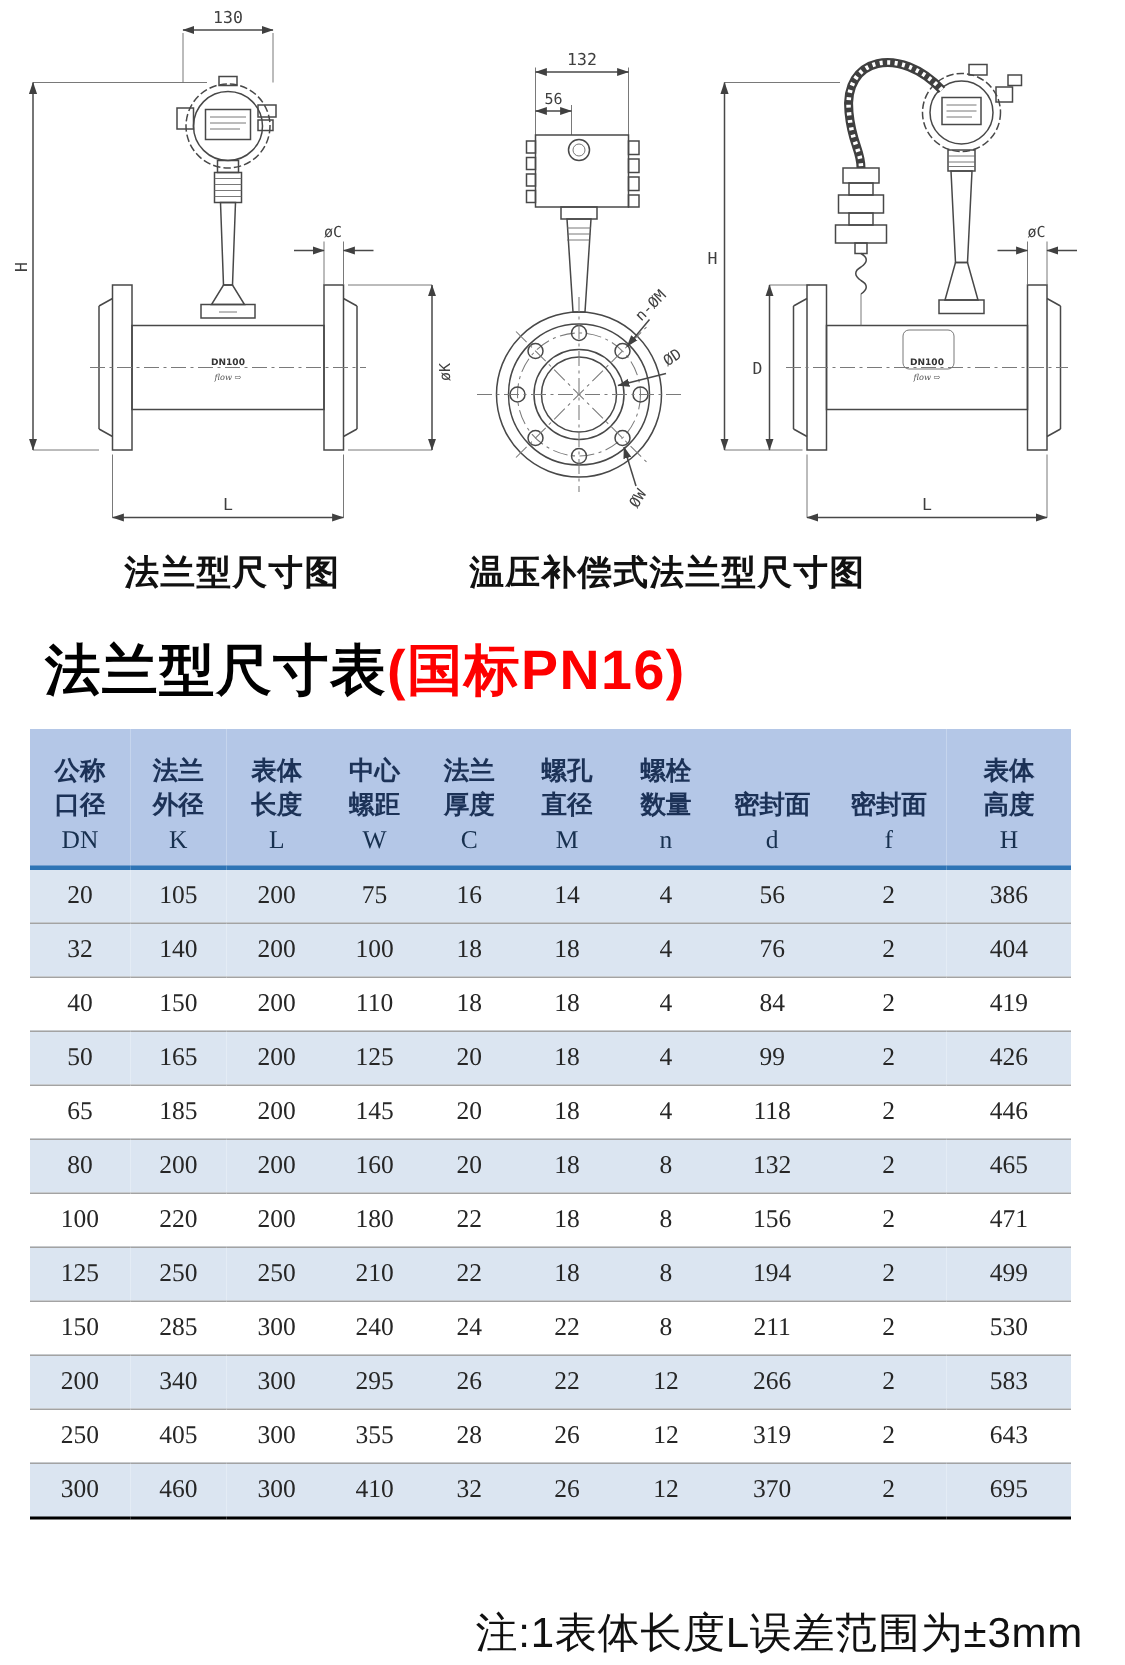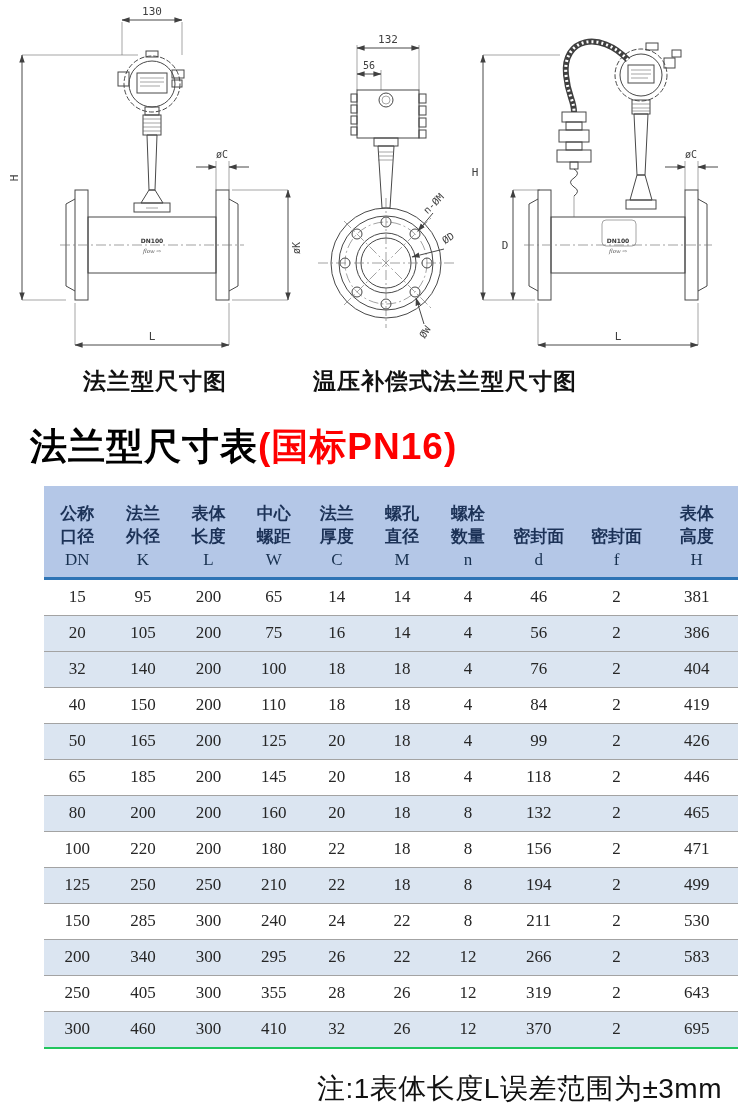--- a/index.html
+++ b/index.html
@@ -16,23 +16,23 @@
   .caption-left{left:45px;width:220px;}
   .caption-right{left:295px;width:300px;}
   
   .section-title{
     position:absolute;left:30px;top:422px;font-size:37px;font-weight:700;
     letter-spacing:1px;white-space:nowrap;text-align:center;
   }
   .section-title .red{color:var(--title-red,#fe0000);}
   
   .dim-table{
-    position:absolute;left:44px;top:486px;width:694px;
+    position:absolute;left:20px;top:486px;width:694px;
     border-collapse:collapse;table-layout:fixed;
-    border-bottom:2px solid #22c55e;
+    border-bottom:2px solid #000000;
   }
   .dim-table thead tr{
     background:var(--header-bg,#b4c7e7);height:92px;
   }
   .dim-table th{
     vertical-align:bottom;text-align:center;padding:0 0 5px 0;
     border-bottom:3px solid var(--header-rule,#2e74b5);
     font-weight:700;color:#1c3257;
   }
   .dim-table th .cn{font-size:17px;line-height:23px;font-family:"Liberation Sans",sans-serif;}
@@ -295,32 +295,20 @@
             <div class="sym">f</div>
           </th>
           <th>
             <div class="cn">表体</div>
             <div class="cn">高度</div>
             <div class="sym">H</div>
           </th>
         </tr>
     </thead>
     <tbody>
-        <tr>
-          <td>15</td>
-          <td>95</td>
-          <td>200</td>
-          <td>65</td>
-          <td>14</td>
-          <td>14</td>
-          <td>4</td>
-          <td>46</td>
-          <td>2</td>
-          <td>381</td>
-        </tr>
         <tr class="alt">
           <td>20</td>
           <td>105</td>
           <td>200</td>
           <td>75</td>
           <td>16</td>
           <td>14</td>
           <td>4</td>
           <td>56</td>
           <td>2</td>

